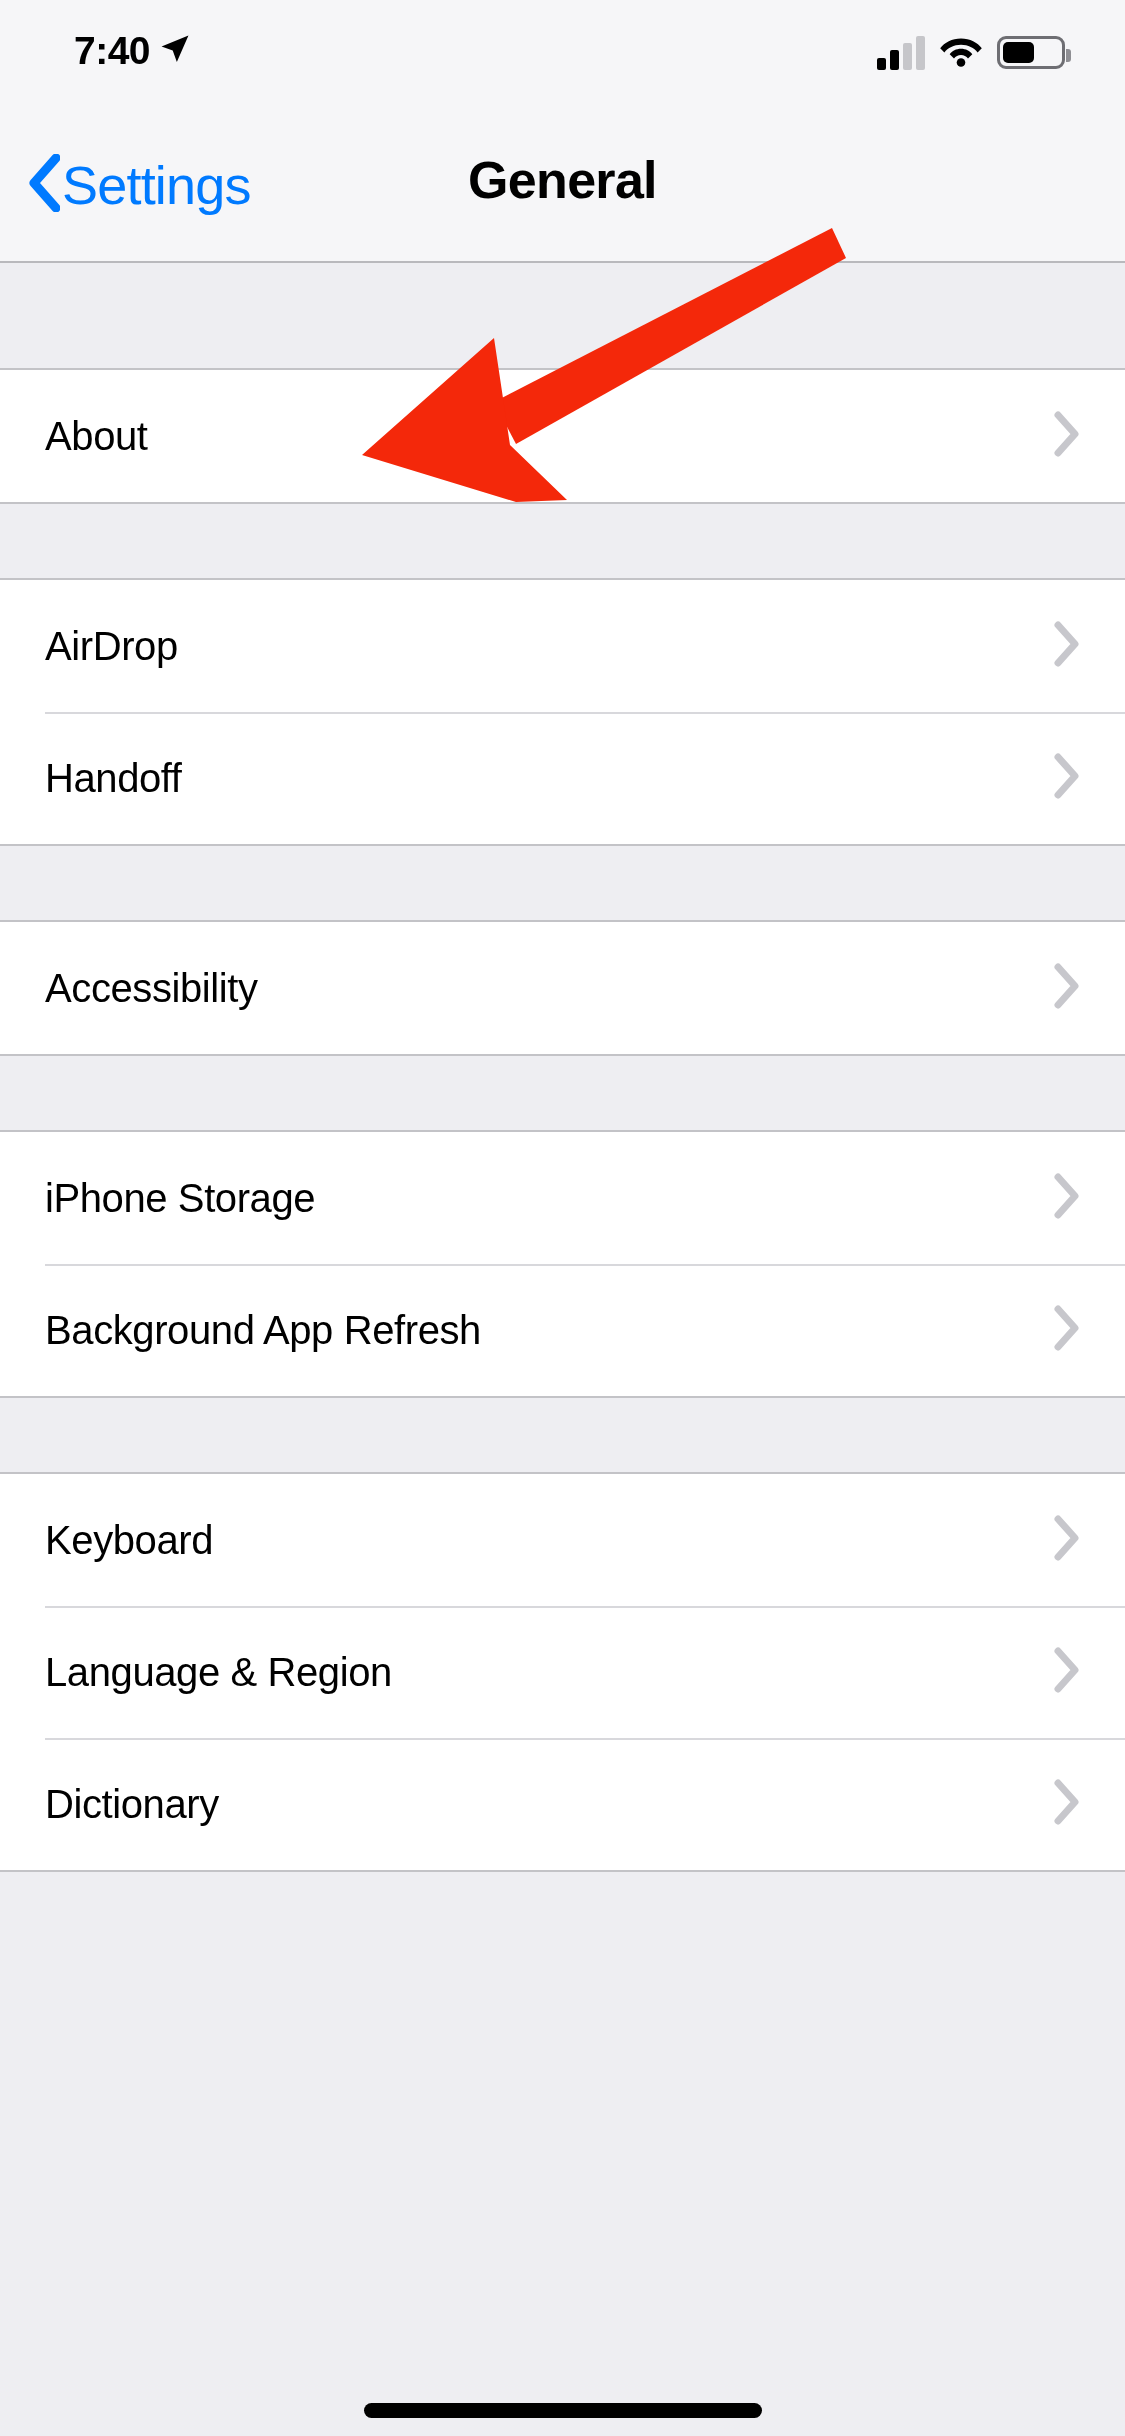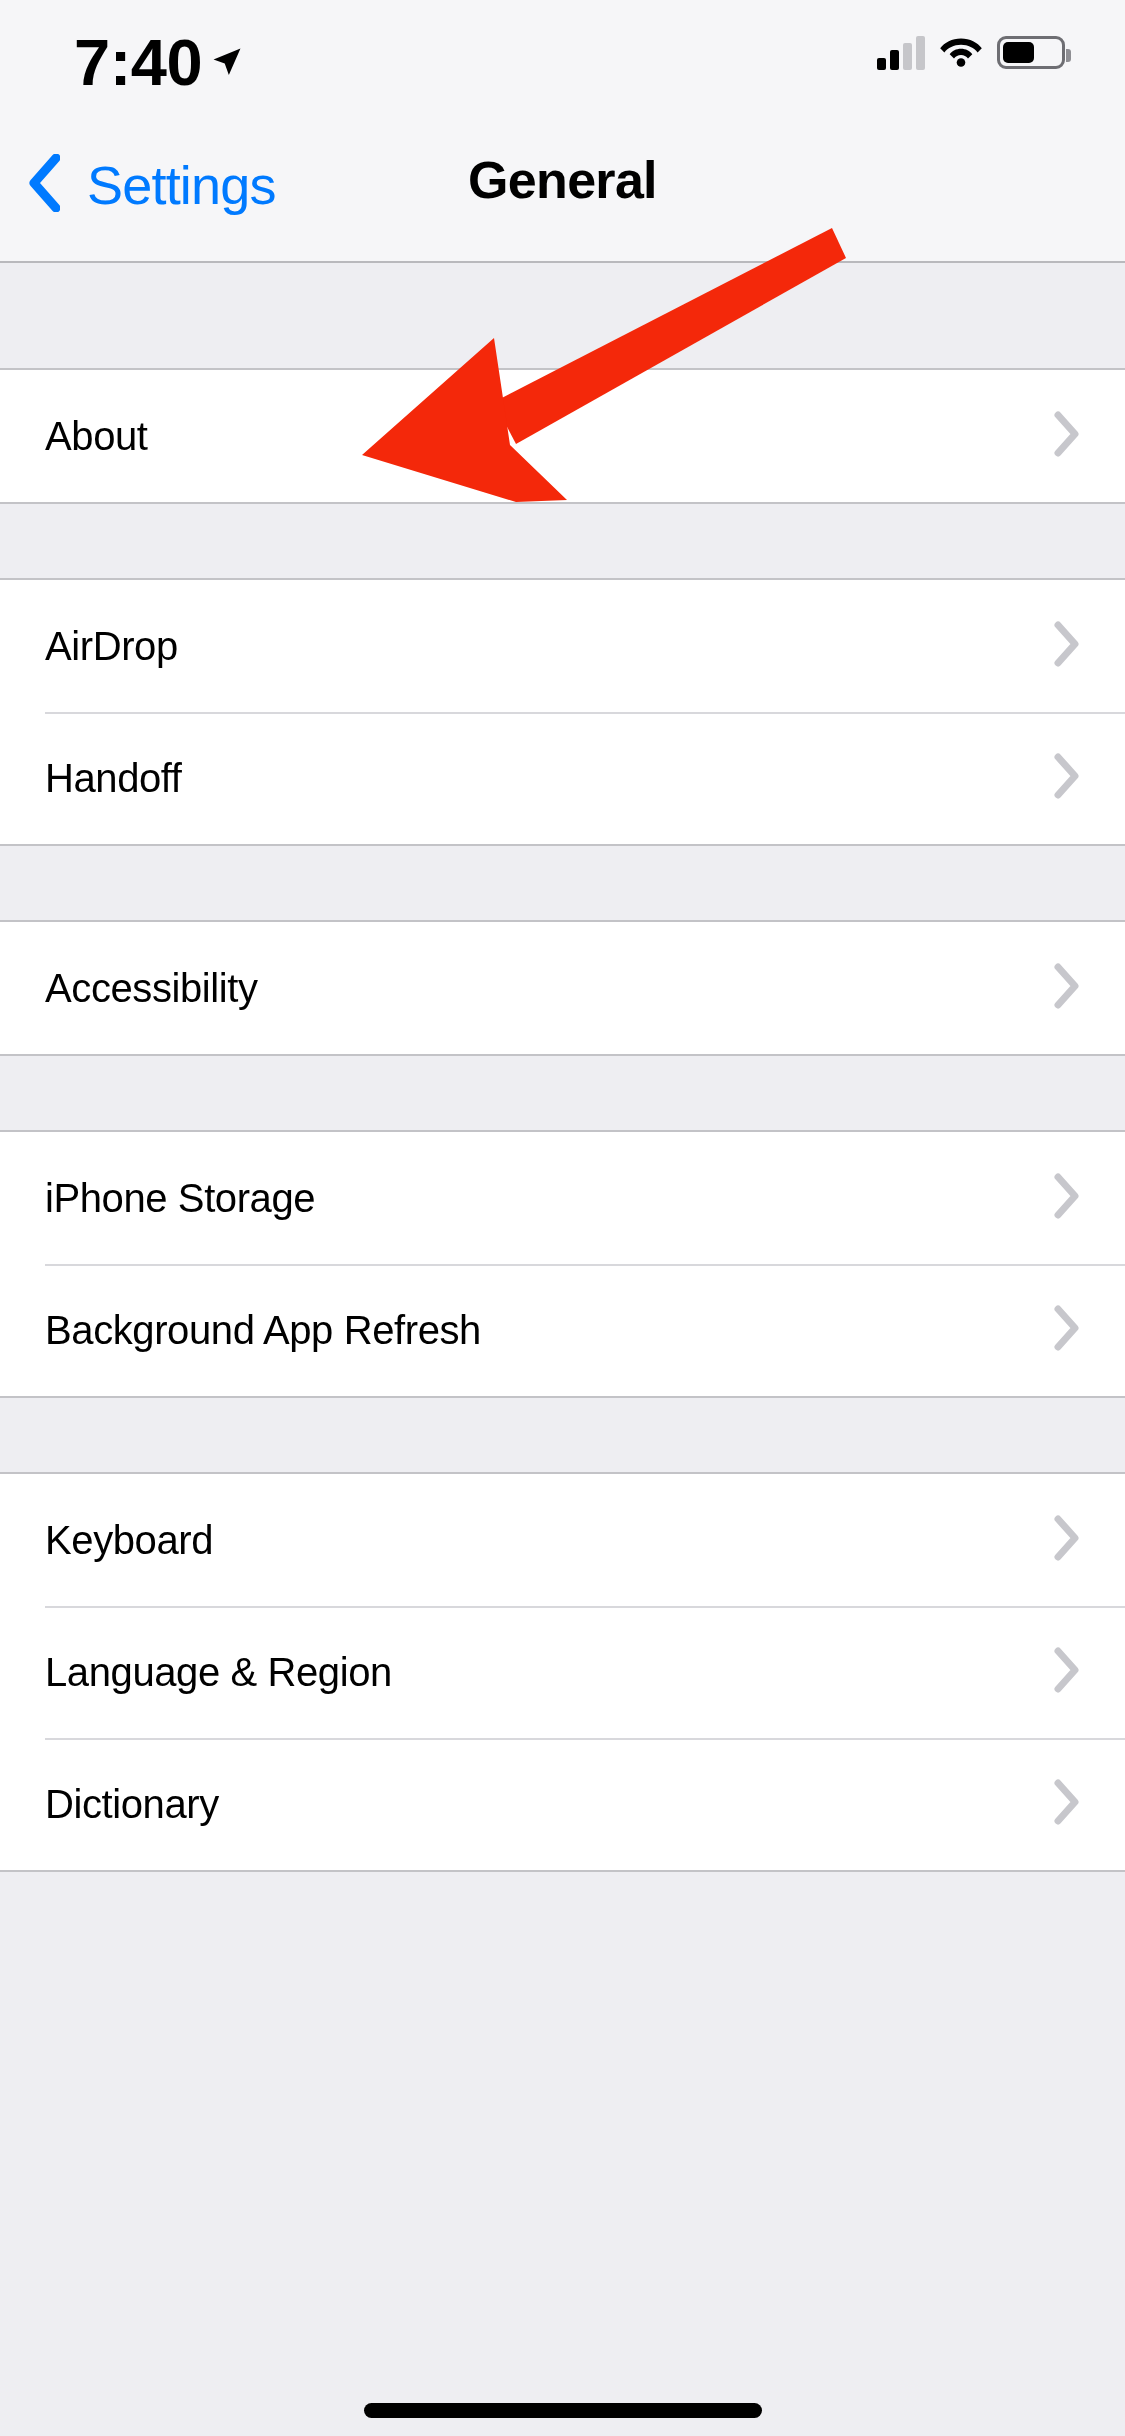--- a/index.html
+++ b/index.html
@@ -37,21 +37,21 @@
   .status-time-wrap {
     position: absolute;
     left: 74px;
     top: 30px;
     display: flex;
     align-items: center;
     gap: 8px;
   }
 
   .status-time {
-    font-size: 65px;
+    font-size: 39px;
     font-weight: 700;
     color: #000000;
     letter-spacing: -0.5px;
     line-height: 1;
   }
 
   .loc-arrow {
     display: block;
     margin-top: 2px;
   }
@@ -118,21 +118,21 @@
     border-bottom: 2px solid #b9b9bd;
     z-index: 4;
   }
 
   .nav-back {
     position: absolute;
     left: 28px;
     top: 44px;
     display: flex;
     align-items: center;
-    gap: 27px;
+    gap: 2px;
     cursor: pointer;
   }
 
   .chevron-left {
     display: block;
   }
 
   .nav-back-label {
     font-size: 54px;
     color: #007aff;

